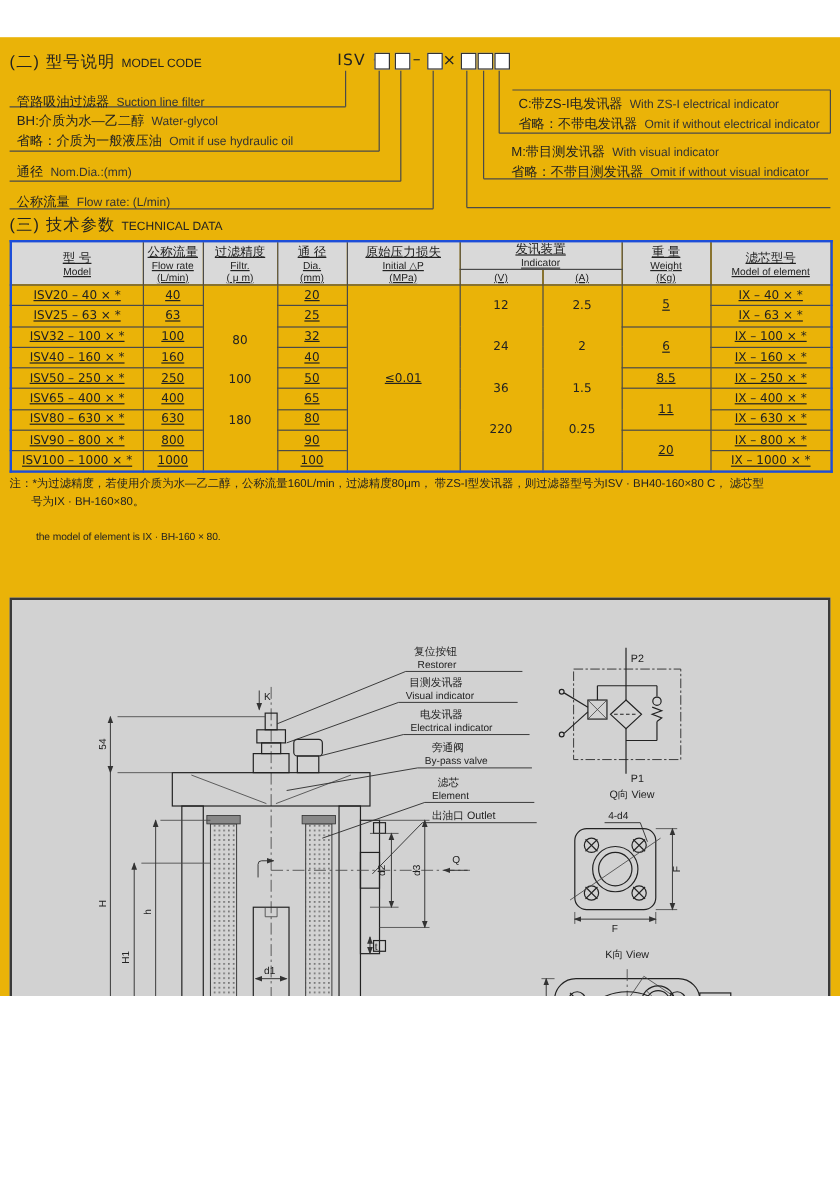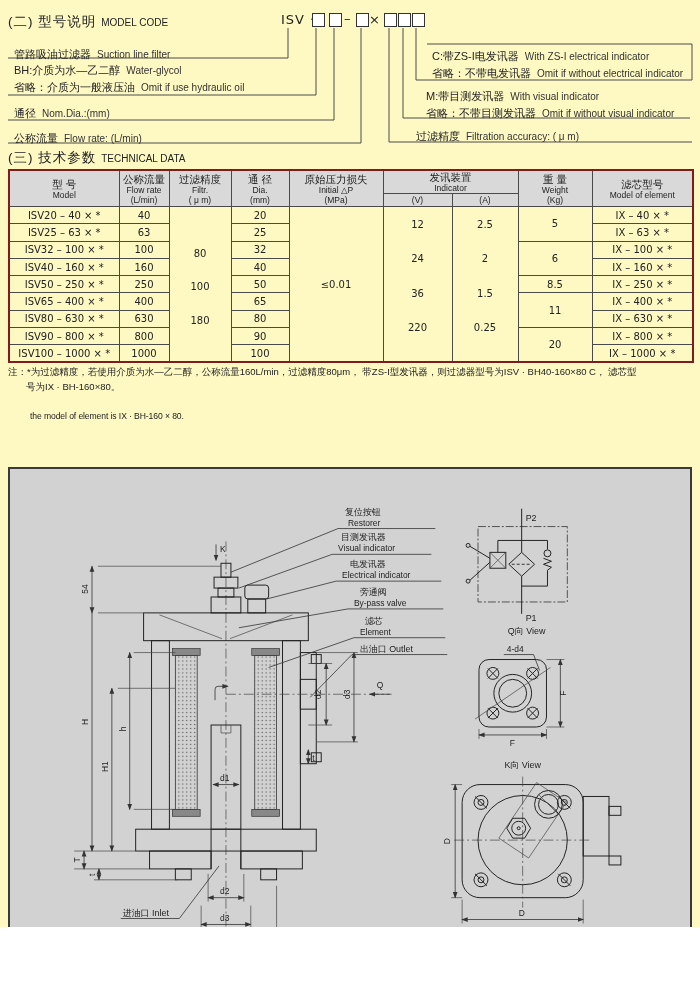--- a/index.html
+++ b/index.html
@@ -1,28 +1,28 @@
 <!DOCTYPE html>
 <html><head>
 <meta charset="utf-8">
 <style>
   html,body{margin:0;padding:0;background:#fff;}
-  #page{position:relative;width:700px;height:927px;background:#fef9c3;overflow:hidden;
-        font-family:"Liberation Sans",sans-serif;color:#222;}
+  #page{position:relative;width:700px;height:799px;background:#eab308;overflow:hidden;
+        font-family:"Liberation Sans",sans-serif;color:#222;margin-top:31px;}
   .abs{position:absolute;white-space:nowrap;}
   .hcn{font-size:13.5px;letter-spacing:1px;}
   .hen{font-size:10px;letter-spacing:0;margin-left:5px;}
   .cn{font-size:11px;}
   .en{font-size:10px;margin-left:6px;color:#333;}
   .codebox{position:absolute;width:11px;height:12px;border:1.5px solid #333;top:13px;background:#fff;}
   .codetxt{font-size:13px;letter-spacing:1px;font-family:"DejaVu Sans",sans-serif;}
   svg text{font-family:"Liberation Sans",sans-serif;fill:#222;}
   
   table#tech{position:absolute;left:8px;top:169px;width:684px;border-collapse:collapse;
-             table-layout:fixed;border:2px solid #7f1d1d;}
+             table-layout:fixed;border:2px solid #1d4ed8;text-decoration:underline;}
   #tech th,#tech td{border:1px solid #4a4a4a;padding:0;text-align:center;vertical-align:middle;overflow:hidden;}
   #tech thead th{background:#d9d9d9;font-weight:normal;}
   #tech thead .l1{font-size:10.5px;line-height:12px;}
   #tech thead .l2{font-size:8.5px;line-height:10px;color:#222;}
   #tech tbody tr{height:17.3px;}
   #tech td{font-family:"DejaVu Sans",sans-serif;font-size:10px;}
   td.rel{position:relative;}
   .sv{position:absolute;left:0;right:0;transform:translateY(-50%);text-align:center;}
   .notecn{font-size:9.5px;}
   .noteen{font-size:8.6px;letter-spacing:-0.1px;}
@@ -78,21 +78,20 @@
   <div class="abs" style="left:14px;top:44px;"><span class="cn">管路吸油过滤器</span><span class="en">Suction line filter</span></div>
   <div class="abs" style="left:14px;top:77px;"><span class="cn">省略：介质为一般液压油</span><span class="en">Omit if use hydraulic oil</span></div>
   <div class="abs" style="left:14px;top:60px;"><span class="cn">BH:介质为水—乙二醇</span><span class="en">Water-glycol</span></div>
   <div class="abs" style="left:14px;top:103px;"><span class="cn">通径</span><span class="en">Nom.Dia.:(mm)</span></div>
   <div class="abs" style="left:14px;top:128px;"><span class="cn">公称流量</span><span class="en">Flow rate: (L/min)</span></div>
 
   <div class="abs" style="left:432px;top:46px;"><span class="cn">C:带ZS-I电发讯器</span><span class="en">With ZS-I electrical indicator</span></div>
   <div class="abs" style="left:426px;top:86px;"><span class="cn">M:带目测发讯器</span><span class="en">With visual indicator</span></div>
   <div class="abs" style="left:432px;top:63px;"><span class="cn">省略：不带电发讯器</span><span class="en">Omit if without electrical indicator</span></div>
   <div class="abs" style="left:426px;top:103px;"><span class="cn">省略：不带目测发讯器</span><span class="en">Omit if without visual indicator</span></div>
-  <div class="abs" style="left:416px;top:126px;"><span class="cn">过滤精度</span><span class="en">Filtration accuracy: ( μ m)</span></div>
 
   <div class="abs" style="left:8px;top:148px;">
     <span class="hcn">(三) 技术参数</span><span class="hen">TECHNICAL DATA</span>
   </div>
 
   <table id="tech">
     <colgroup>
       <col style="width:110px">
         <col style="width:50px">
         <col style="width:62px">

